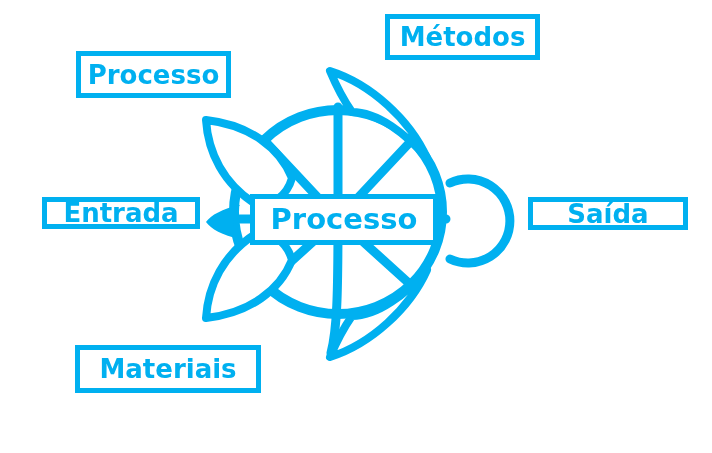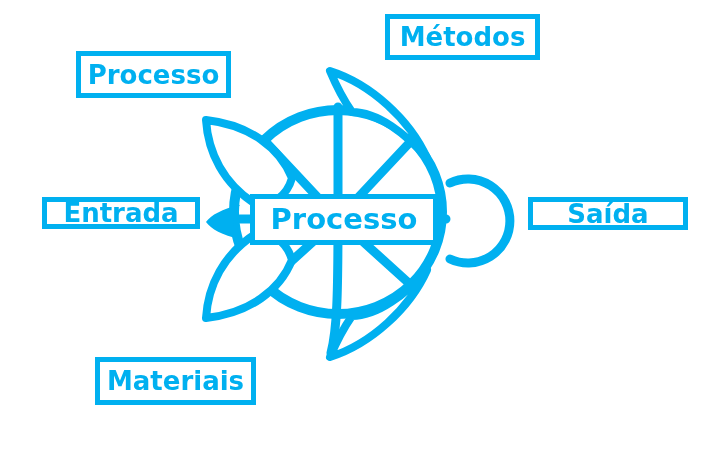--- a/index.html
+++ b/index.html
@@ -30,21 +30,21 @@
     justify-content: center;
     font-weight: bold;
     font-size: 26px;
     white-space: nowrap;
     line-height: 1;
   }
   #b-metodos     { left: 385px; top:  14px; width: 155px; height: 46px; }
   #b-pessoas     { left:  76px; top:  51px; width: 155px; height: 47px; }
   #b-entrada     { left:  42px; top: 197px; width: 158px; height: 32px; text-align: center; }
   #b-saida       { left: 528px; top: 197px; width: 160px; height: 33px; }
-  #b-materiais   { left:  75px; top: 357px; width: 161px; height: 48px; margin-left: 20px; }
+  #b-materiais   { left:  75px; top: 345px; width: 186px; height: 48px; }
   #b-indicadores { left: 385px; top: 382px; width: 175px; height: 47px; font-size: 25px; }
   #b-processo    { left: 250px; top: 194px; width: 188px; height: 51px; font-size: 29px; }
 </style>
 </head>
 <body>
 
 <div class="stage">
 
   <svg class="turtle-svg" width="712" height="453" viewBox="0 0 712 453" aria-hidden="true">
     <g stroke="currentColor" fill="none" stroke-linecap="round" stroke-linejoin="round">

